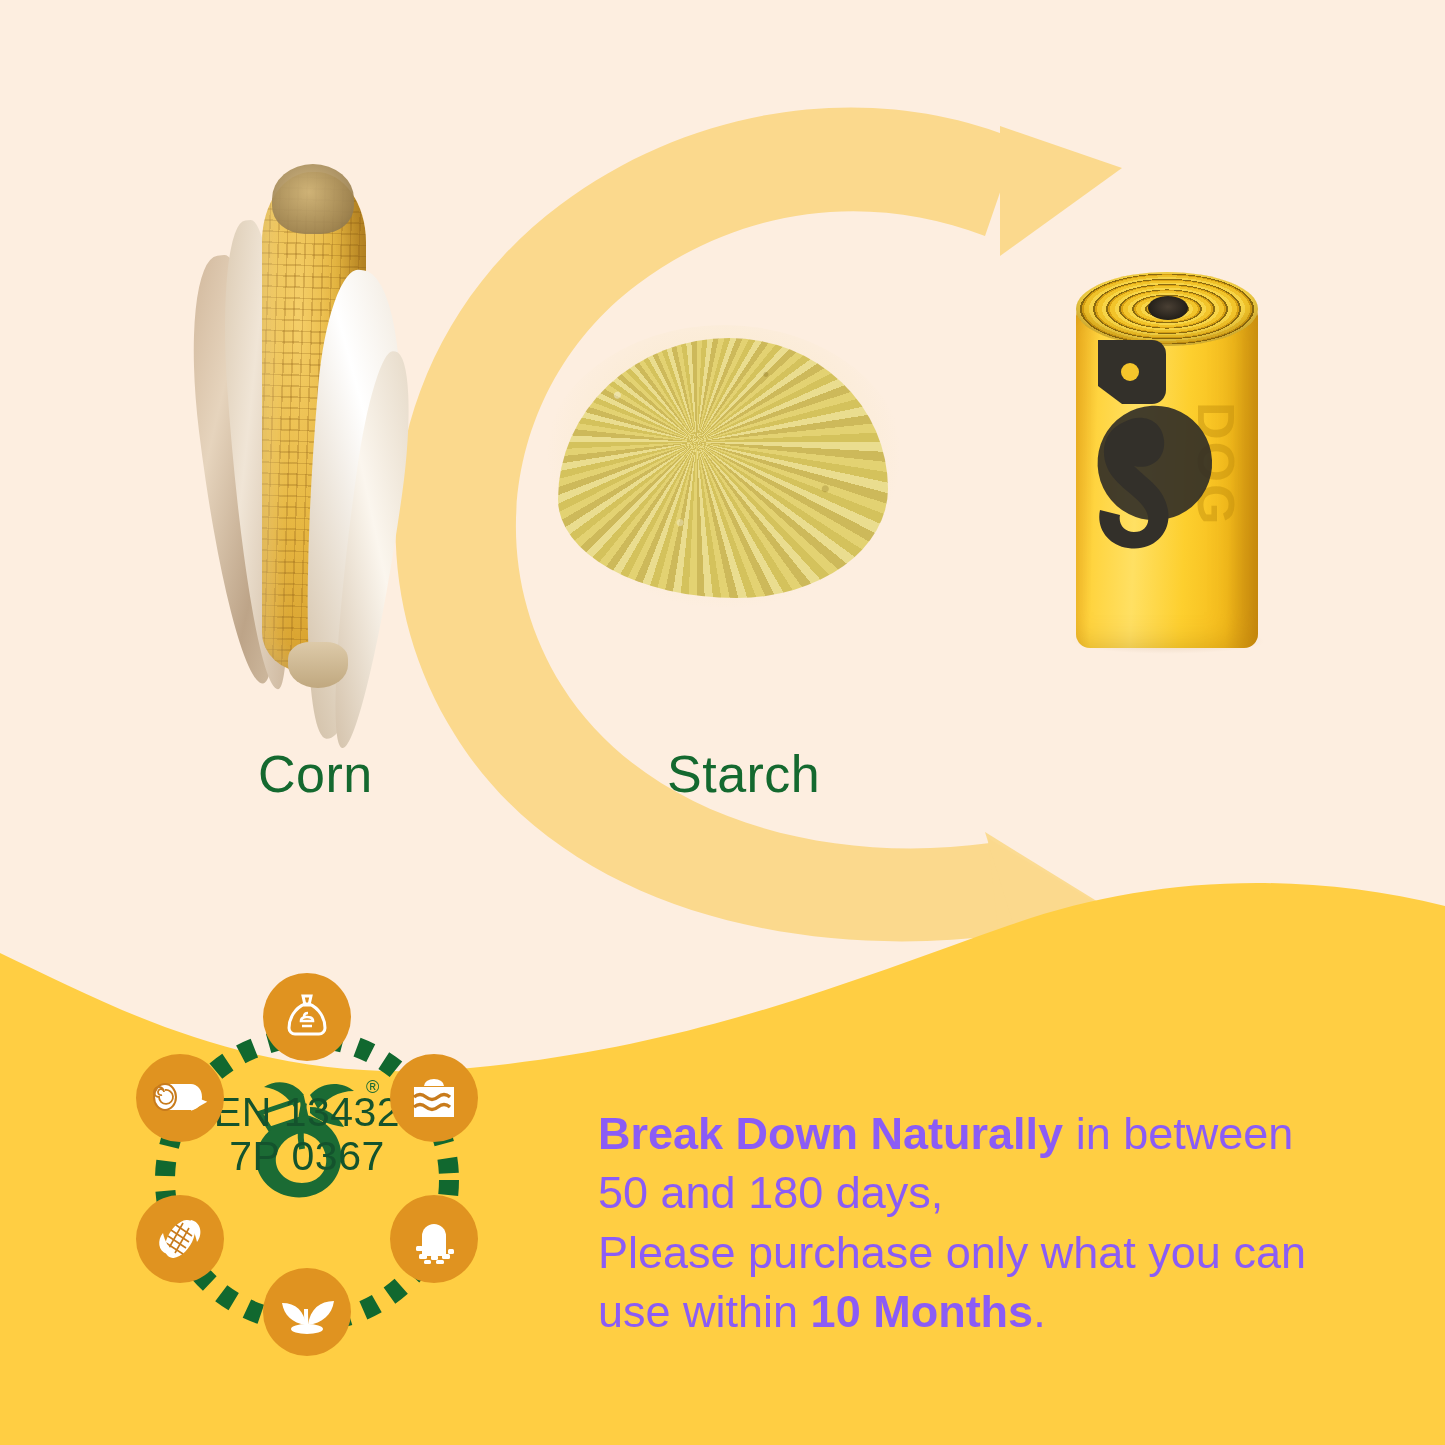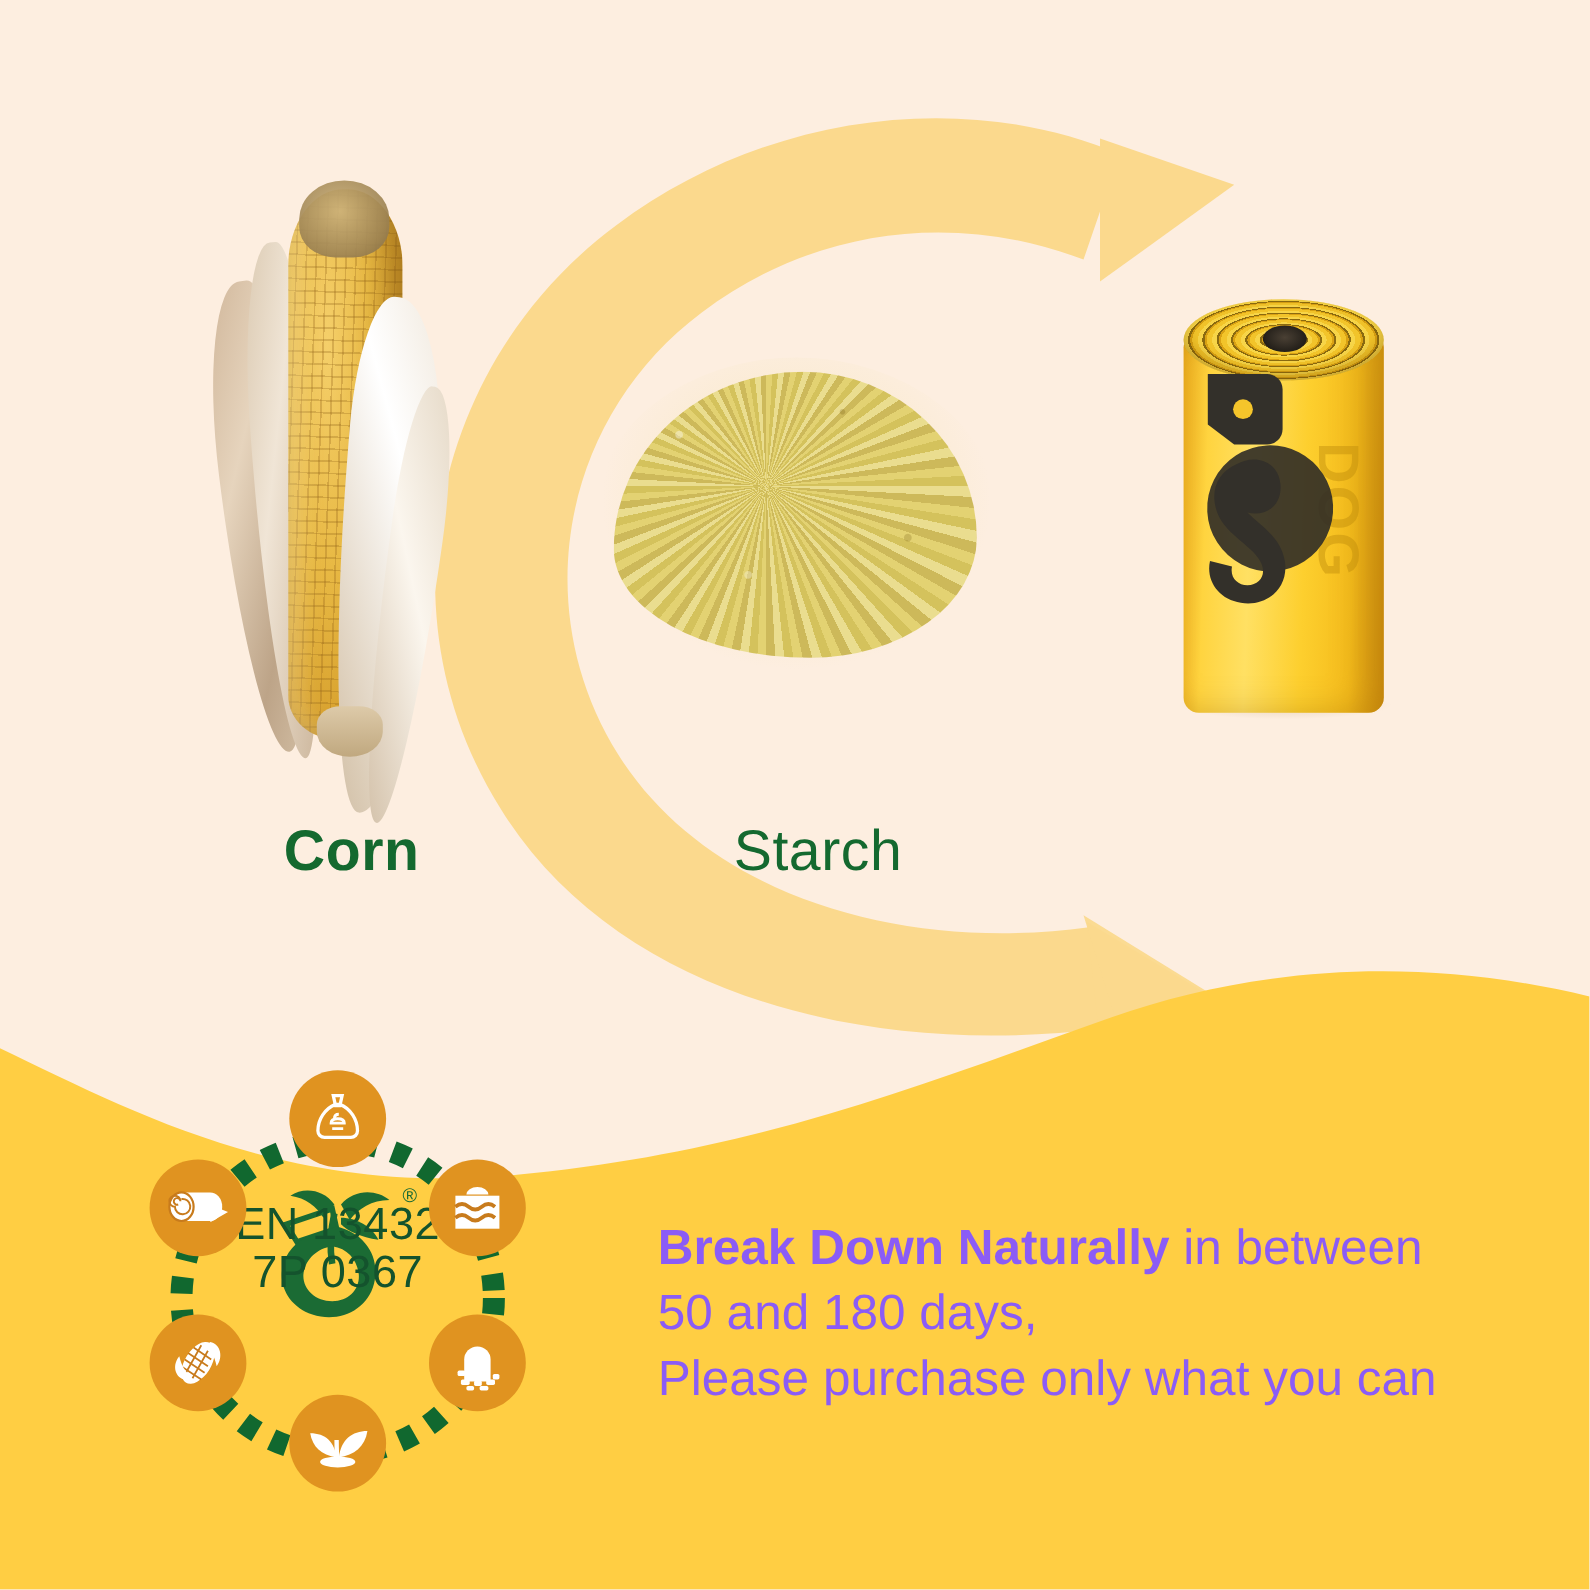--- a/index.html
+++ b/index.html
@@ -85,21 +85,21 @@
     transform:rotate(-3deg);}
   .roll-ghost{position:absolute;left:96px;top:96px;width:74px;height:150px;
     color:rgba(190,140,10,.45);font-size:52px;font-weight:bold;
     writing-mode:vertical-rl;letter-spacing:2px;}
   .roll-shadow{position:absolute;left:1070px;top:628px;width:196px;height:26px;
     border-radius:50%;background:radial-gradient(ellipse,rgba(180,140,90,.28),rgba(180,140,90,0) 70%);}
 
   
   .label{position:absolute;color:#14692F;font-size:52px;letter-spacing:.5px;
     white-space:nowrap;font-family:"Liberation Sans", sans-serif;}
-  .lbl-corn{left:258px;top:744px;font-weight:bold;}
+  .lbl-corn{left:258px;top:744px;}
   .lbl-starch{left:667px;top:744px;}
   .lbl-bag{left:1062px;top:744px;}
 
   
   .msg{position:absolute;left:598px;top:1104px;width:760px;
     color:#8b5cf6;font-size:45px;line-height:1.32;
     font-family:"Liberation Sans", sans-serif;}
   .msg b{font-weight:bold;}
   .msg .ln{white-space:nowrap;}
 
@@ -172,20 +172,23 @@
 
   <div class="label lbl-corn">Corn</div>
   <div class="label lbl-starch">Starch</div>
 
   <div class="msg">
     <div class="ln">
       <b>Break Down Naturally</b><span> in between</span>
     </div>
     <div class="ln">50 and 180 days,</div>
     <div class="ln">Please purchase only what you can</div>
+    <div class="ln">
+      <span>use within </span><b>10 Months</b><span>.</span>
+    </div>
   </div>
 
   <div class="cert">
 
     <svg style="position:absolute;left:0;top:0;" width="390" height="390" viewBox="0 0 390 390" aria-hidden="true">
       <circle cx="195" cy="195" r="142" fill="none" stroke="#11682F" stroke-width="20" stroke-dasharray="15 15" stroke-linecap="butt"></circle>
     </svg>
 
     <svg style="position:absolute;left:118px;top:88px;" width="150" height="130" viewBox="0 0 150 130" aria-hidden="true">
       <path d="M30,40 L72,26 L76,44 L40,56 Z" fill="none" stroke="#1B6B34" stroke-width="5"></path>

